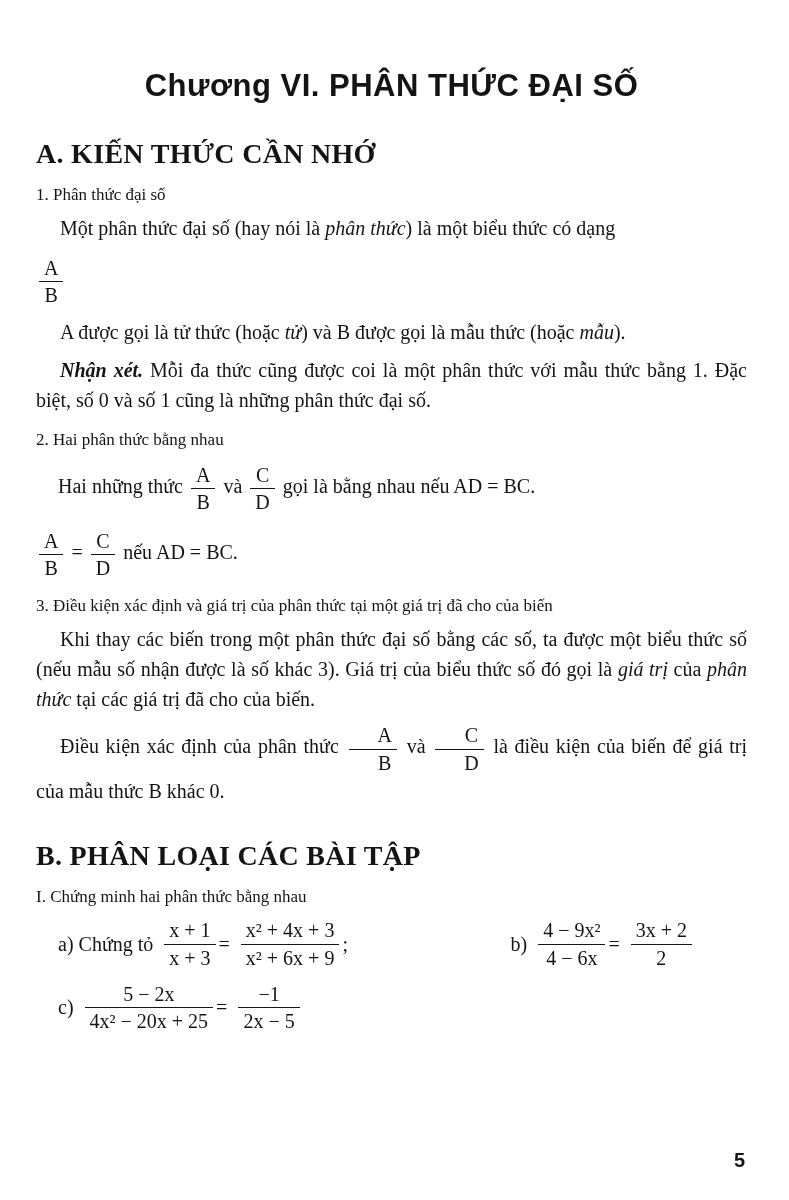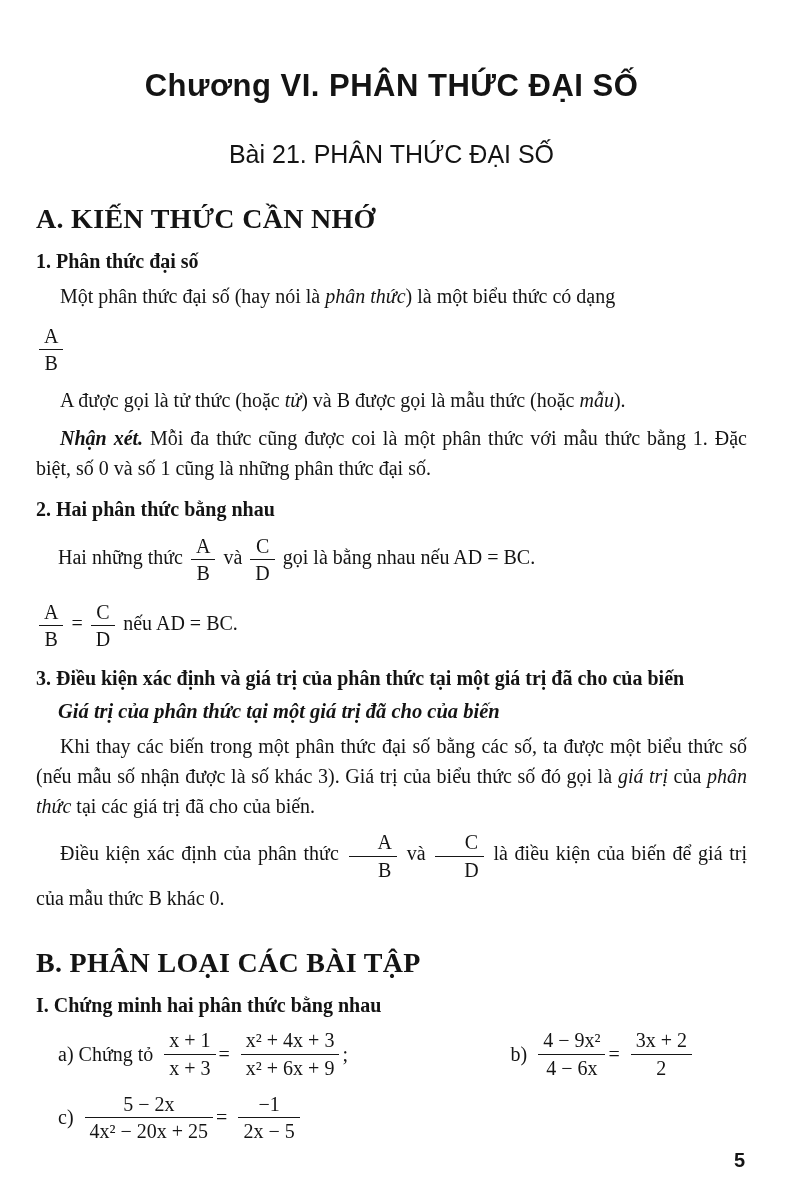--- a/index.html
+++ b/index.html
@@ -20,21 +20,21 @@
   .lesson-title {
     font-family: "Liberation Sans", "DejaVu Sans", sans-serif;
     font-weight: 400; font-size: 25px;
     text-align: center; margin: 36px 0 0 0;
   }
   .h-letter {
     font-weight: 700; font-size: 28px; letter-spacing: 0.3px;
     margin: 34px 0 0 0;
   }
   .h-num {
-    font-weight: 700; font-size: 20px;
+    font-weight: 400; font-size: 17px;
     margin: 15px 0 0 0;
   }
   .h-num.hang { padding-left: 27px; text-indent: -27px; }
   .h-sub-italic {
     font-weight: 700; font-style: italic; font-size: 20.5px;
     margin: 10px 0 0 0; padding-left: 22px;
   }
   p.body {
     margin: 8px 0 0 0; line-height: 1.5;
     text-align: justify; text-indent: 24px;
@@ -62,21 +62,20 @@
     font-family: "Liberation Sans", "DejaVu Sans", sans-serif;
     font-weight: 700; font-size: 20px;
   }
 </style>
 </head>
 <body>
 
 <div class="page">
 
   <h1 class="chapter-title">Chương VI. PHÂN THỨC ĐẠI SỐ</h1>
-  <h2 class="lesson-title">Bài 21. PHÂN THỨC ĐẠI SỐ</h2>
 
   <h3 class="h-letter">A. KIẾN THỨC CẦN NHỚ</h3>
 
   <h4 class="h-num">1. Phân thức đại số</h4>
 
   <p class="body"><span>Một phân thức đại số (hay nói là</span> <i>phân thức</i><span>) là một biểu thức có dạng</span></p>
 
   <p class="frac-line"><span class="frac"><span class="num">A</span><span class="den">B</span></span></p>
 
   <p class="body"><span>A được gọi là tử thức (hoặc</span> <i>tử</i><span>) và B được gọi là mẫu thức (hoặc</span> <i>mẫu</i><span>).</span></p>
@@ -84,21 +83,20 @@
   <p class="body"><span class="note-lead">Nhận xét.</span> <span>Mỗi đa thức cũng được coi là một phân thức với mẫu thức bằng 1. Đặc biệt, số 0 và số 1 cũng là những phân thức đại số.</span></p>
 
   <h4 class="h-num">2. Hai phân thức bằng nhau</h4>
 
   <p class="frac-line indent22"><span>Hai những thức</span> <span class="frac"><span class="num">A</span><span class="den">B</span></span> <span>và</span> <span class="frac"><span class="num">C</span><span class="den">D</span></span> <span>gọi là bằng nhau nếu AD = BC.</span></p>
 
   <p class="frac-line"><span class="frac"><span class="num">A</span><span class="den">B</span></span> <span>=</span> <span class="frac"><span class="num">C</span><span class="den">D</span></span> <span>nếu AD = BC.</span></p>
 
   <h4 class="h-num hang">3. Điều kiện xác định và giá trị của phân thức tại một giá trị đã cho của biến</h4>
 
-  <h5 class="h-sub-italic">Giá trị của phân thức tại một giá trị đã cho của biến</h5>
 
   <p class="body"><span>Khi thay các biến trong một phân thức đại số bằng các số, ta được một biểu thức số (nếu mẫu số nhận được là số khác 3). Giá trị của biểu thức số đó gọi là</span> <i>giá trị</i> <span>của</span> <i>phân thức</i> <span>tại các giá trị đã cho của biến.</span></p>
 
   <p class="body"><span>Điều kiện xác định của phân thức</span> <span class="frac"><span class="num">A</span><span class="den">B</span></span> <span>và</span> <span class="frac"><span class="num">C</span><span class="den">D</span></span> <span>là điều kiện của biến để giá trị của mẫu thức B khác 0.</span></p>
 
   <h3 class="h-letter">B. PHÂN LOẠI CÁC BÀI TẬP</h3>
 
   <h4 class="h-num">I. Chứng minh hai phân thức bằng nhau</h4>
 
 

